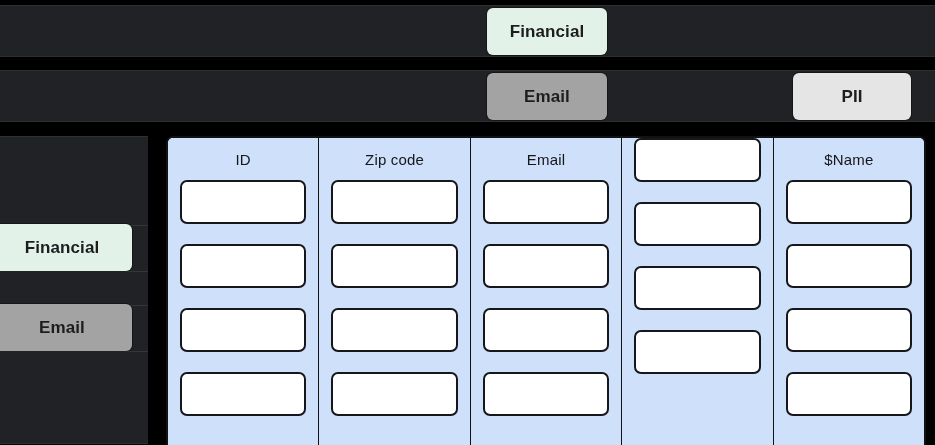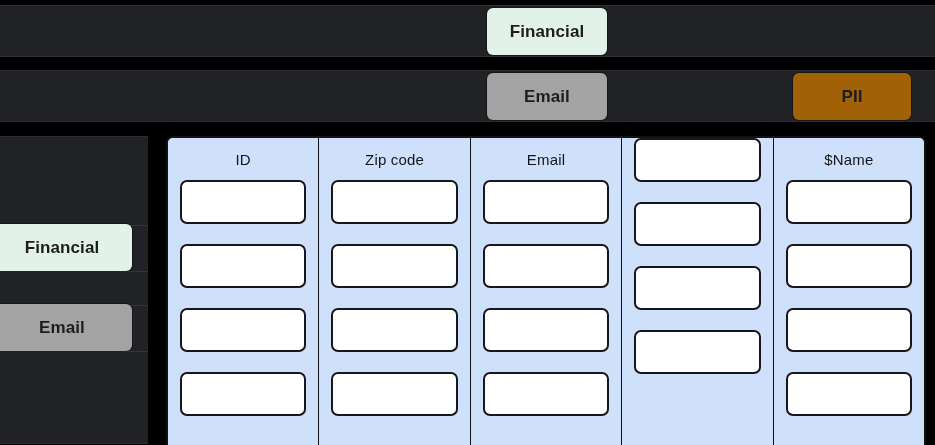--- a/index.html
+++ b/index.html
@@ -32,21 +32,21 @@
     border-radius:6px;
     font-size:17px;
     font-weight:bold;
     color:#1d1d1f;
     letter-spacing:0.1px;
     white-space:nowrap;
     box-shadow:0 0 0 1px rgba(0,0,0,0.35);
   }
   .tag-financial { background:#e3f2e8; }
   .tag-email     { background:#a3a3a3; }
-  .tag-pii       { background:#a16207; }
+  .tag-pii       { background:#e5e5e5; }
 
   
   #row1 { left:0; top:5px; width:935px; height:52px; }
   #tag-financial-top { left:487px; top:8px; width:120px; height:47px; }
 
   
   #row2 { left:0; top:70px; width:935px; height:52px; }
   #tag-email-top { left:487px; top:73px; width:120px; height:47px; }
   #tag-pii-top   { left:793px; top:73px; width:118px; height:47px; }
 

